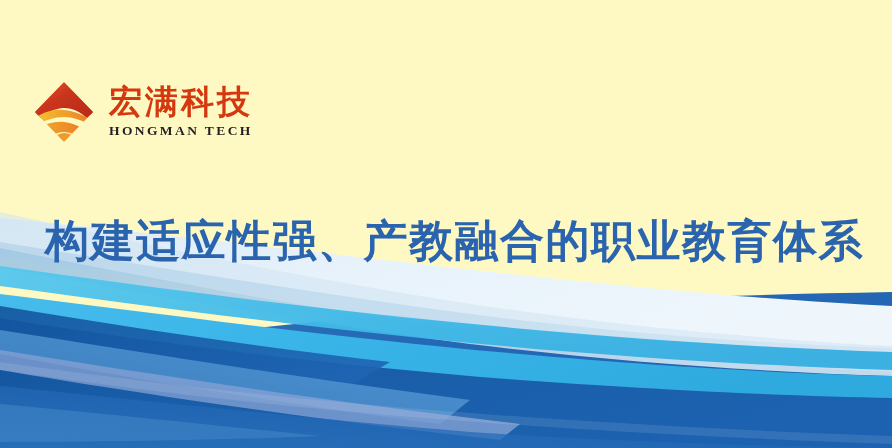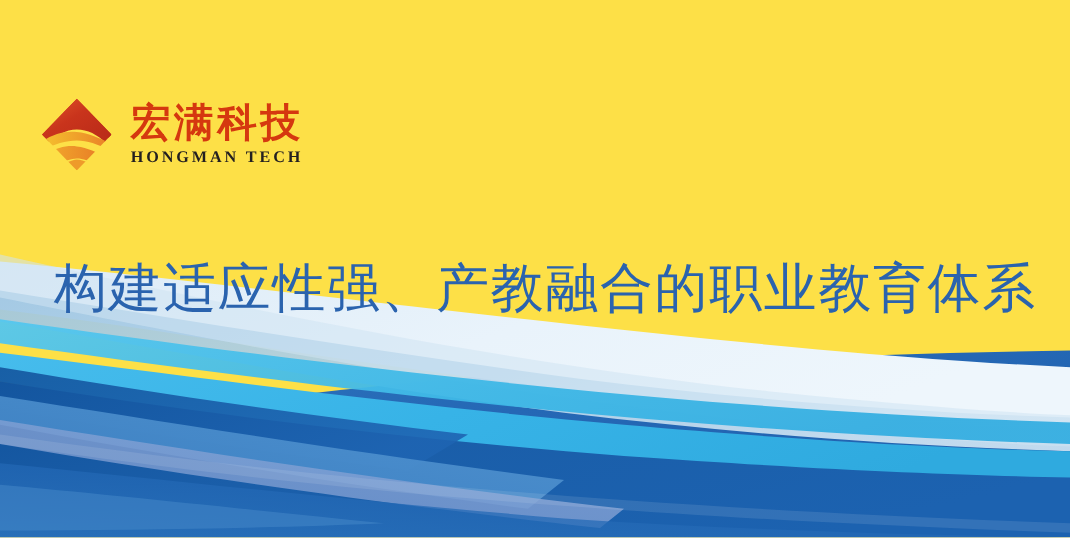--- a/index.html
+++ b/index.html
@@ -10,21 +10,21 @@
   }
   body {
     font-family: "Liberation Sans", "DejaVu Sans", sans-serif;
   }
 
   .banner {
     position: relative;
     width: 892px;
     height: 448px;
     overflow: hidden;
-    background: #fde047;
+    background: #fef9c3;
   }
 
   
   .wave-bg {
     position: absolute;
     left: 0;
     top: 0;
     width: 892px;
     height: 448px;
     z-index: 1;
@@ -76,21 +76,21 @@
   }
 
   
   .headline {
     position: absolute;
     left: 45px;
     top: 216px;
     z-index: 10;
     font-family: "DejaVu Sans", "Liberation Sans", sans-serif;
     font-size: 44px;
-    font-weight: 400;
+    font-weight: 700;
     letter-spacing: 1.5px;
     line-height: 1.12;
     color: #2A63AE;
     white-space: nowrap;
   }
 </style>
 </head>
 <body>
 
 <div class="banner">

